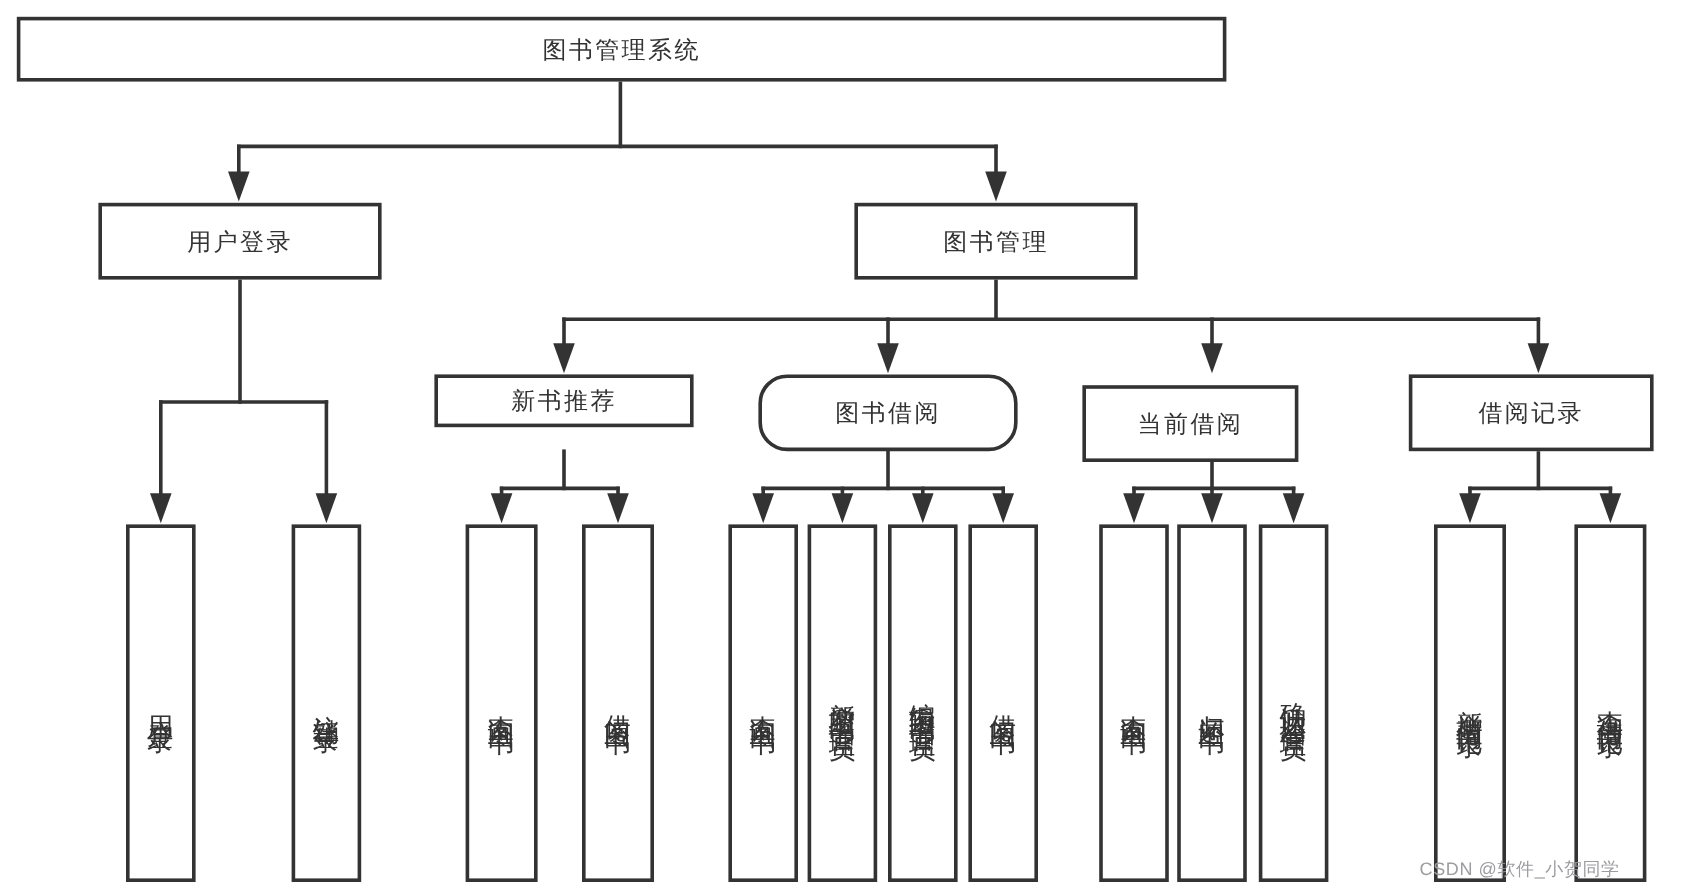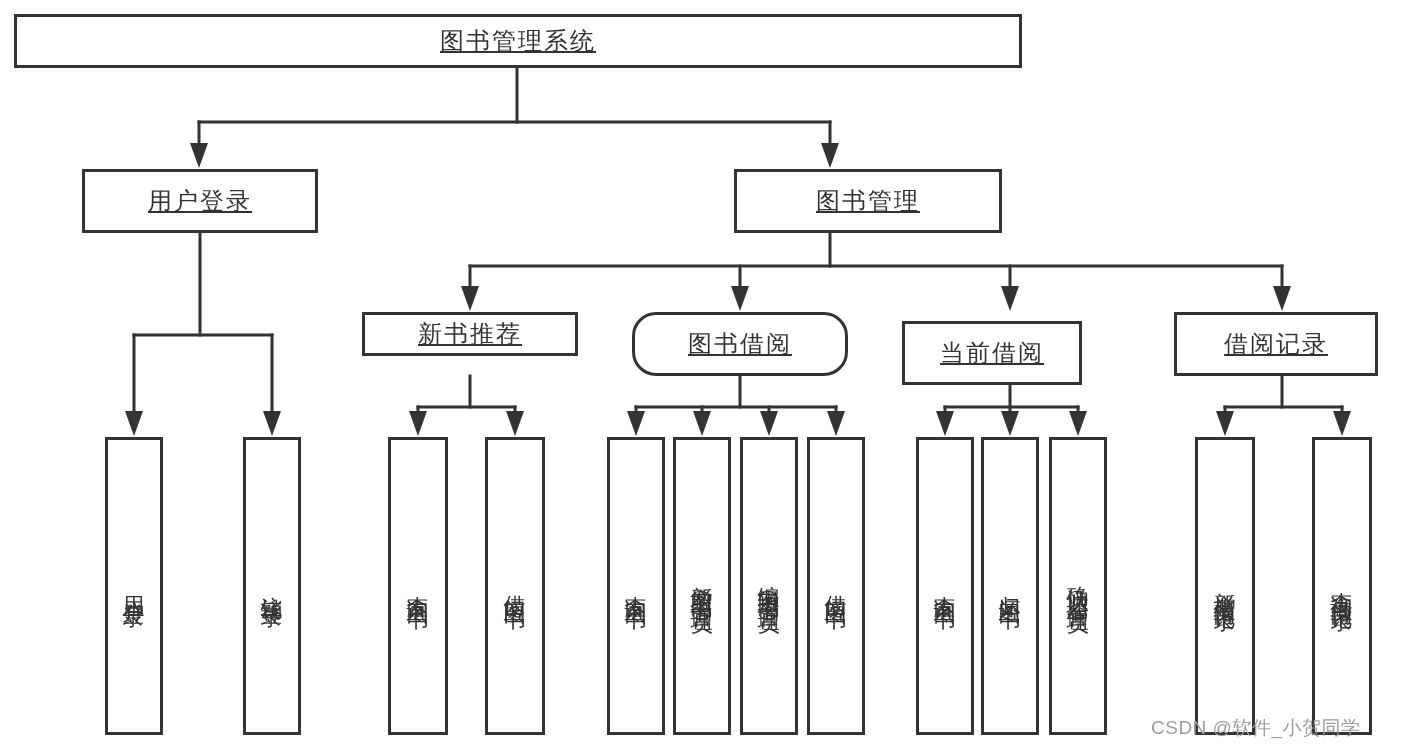--- a/index.html
+++ b/index.html
@@ -38,37 +38,36 @@
     position: absolute;
     background: var(--box-bg);
     border: 3px solid var(--line);
     color: var(--text);
     display: flex;
     align-items: center;
     justify-content: center;
     z-index: 2;
   }
   .node.h {
-    font-size: 24px;
+    font-size: 20px;
     letter-spacing: 2px;
-    text-decoration: underline;
   }
   .node.leaf span {
     writing-mode: vertical-rl;
     text-orientation: mixed;
     font-size: 22px;
     line-height: 1.05;
     letter-spacing: 4px;
     white-space: nowrap;
   }
   .watermark {
     position: absolute;
-    left: 1151px;
+    left: 1183px;
     top: 715px;
-    font-size: 19px;
+    font-size: 15px;
     color: var(--watermark);
     letter-spacing: 0.5px;
     z-index: 5;
     white-space: nowrap;
   }
 </style>
 </head>
 <body>
 
 <div class="canvas">
@@ -149,21 +148,21 @@
     </g>
   </svg>
 
   <div class="node h" style="left:14px; top:14px; width:1008px; height:54px;">
     <span>图书管理系统</span>
   </div>
 
   <div class="node h" style="left:82px; top:169px; width:236px; height:64px;">
     <span>用户登录</span>
   </div>
-  <div class="node h" style="left:712px; top:169px; width:268px; height:64px;margin-left:22px;">
+  <div class="node h" style="left:712px; top:169px; width:236px; height:64px;">
     <span>图书管理</span>
   </div>
 
   <div class="node h" style="left:362px; top:312px; width:216px; height:44px;">
     <span>新书推荐</span>
   </div>
   <div class="node h" style="left:632px; top:312px; width:216px; height:64px;border-radius:24px;">
     <span>图书借阅</span>
   </div>
   <div class="node h" style="left:902px; top:321px; width:180px; height:64px;">

